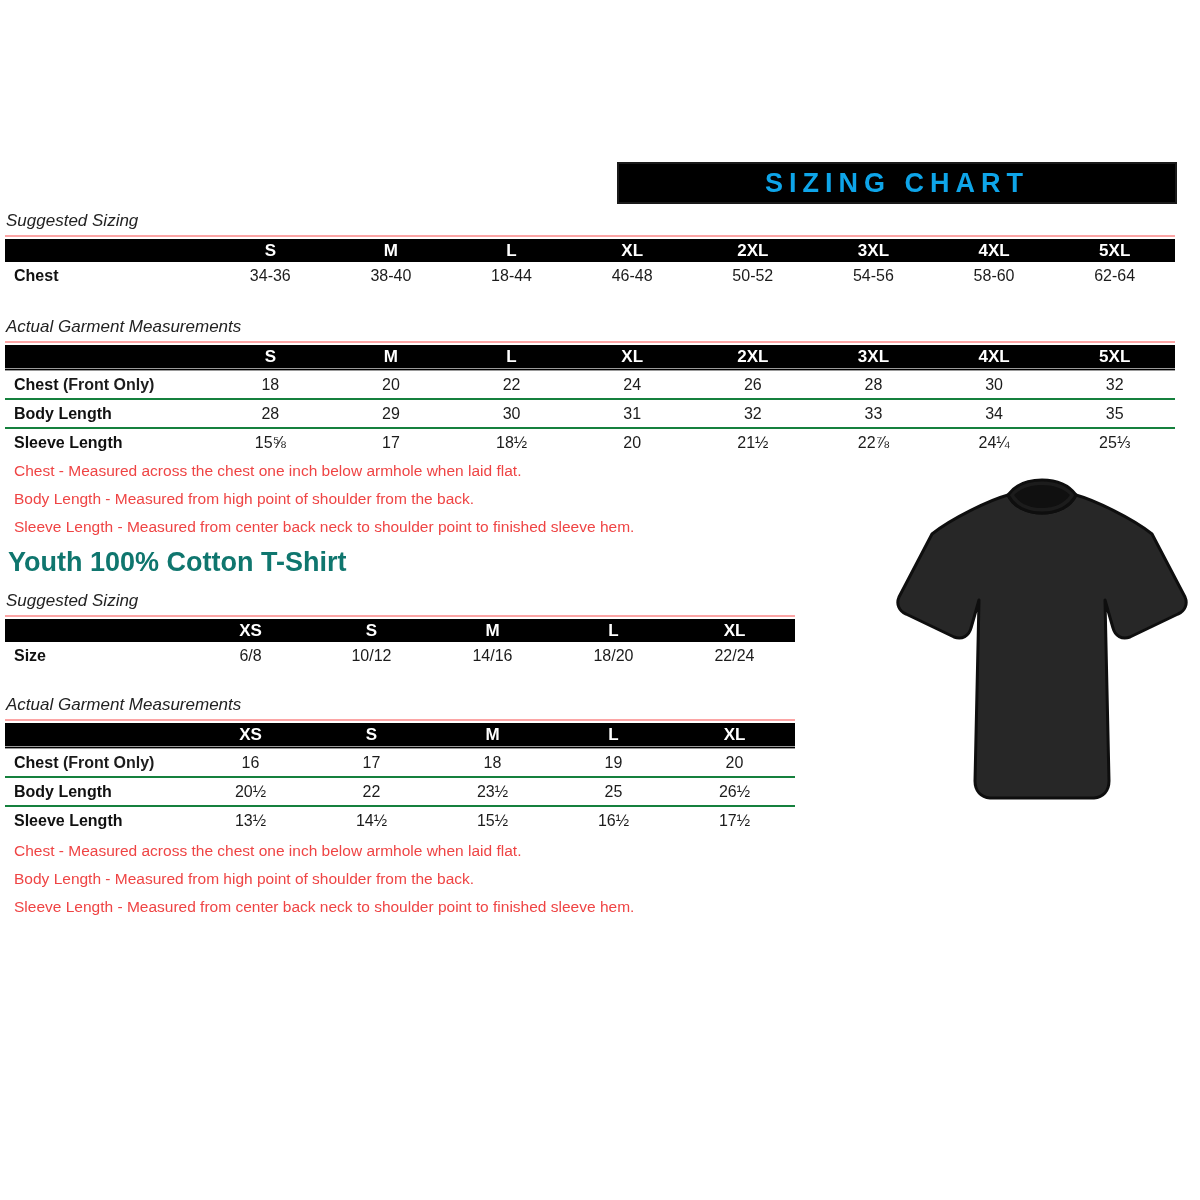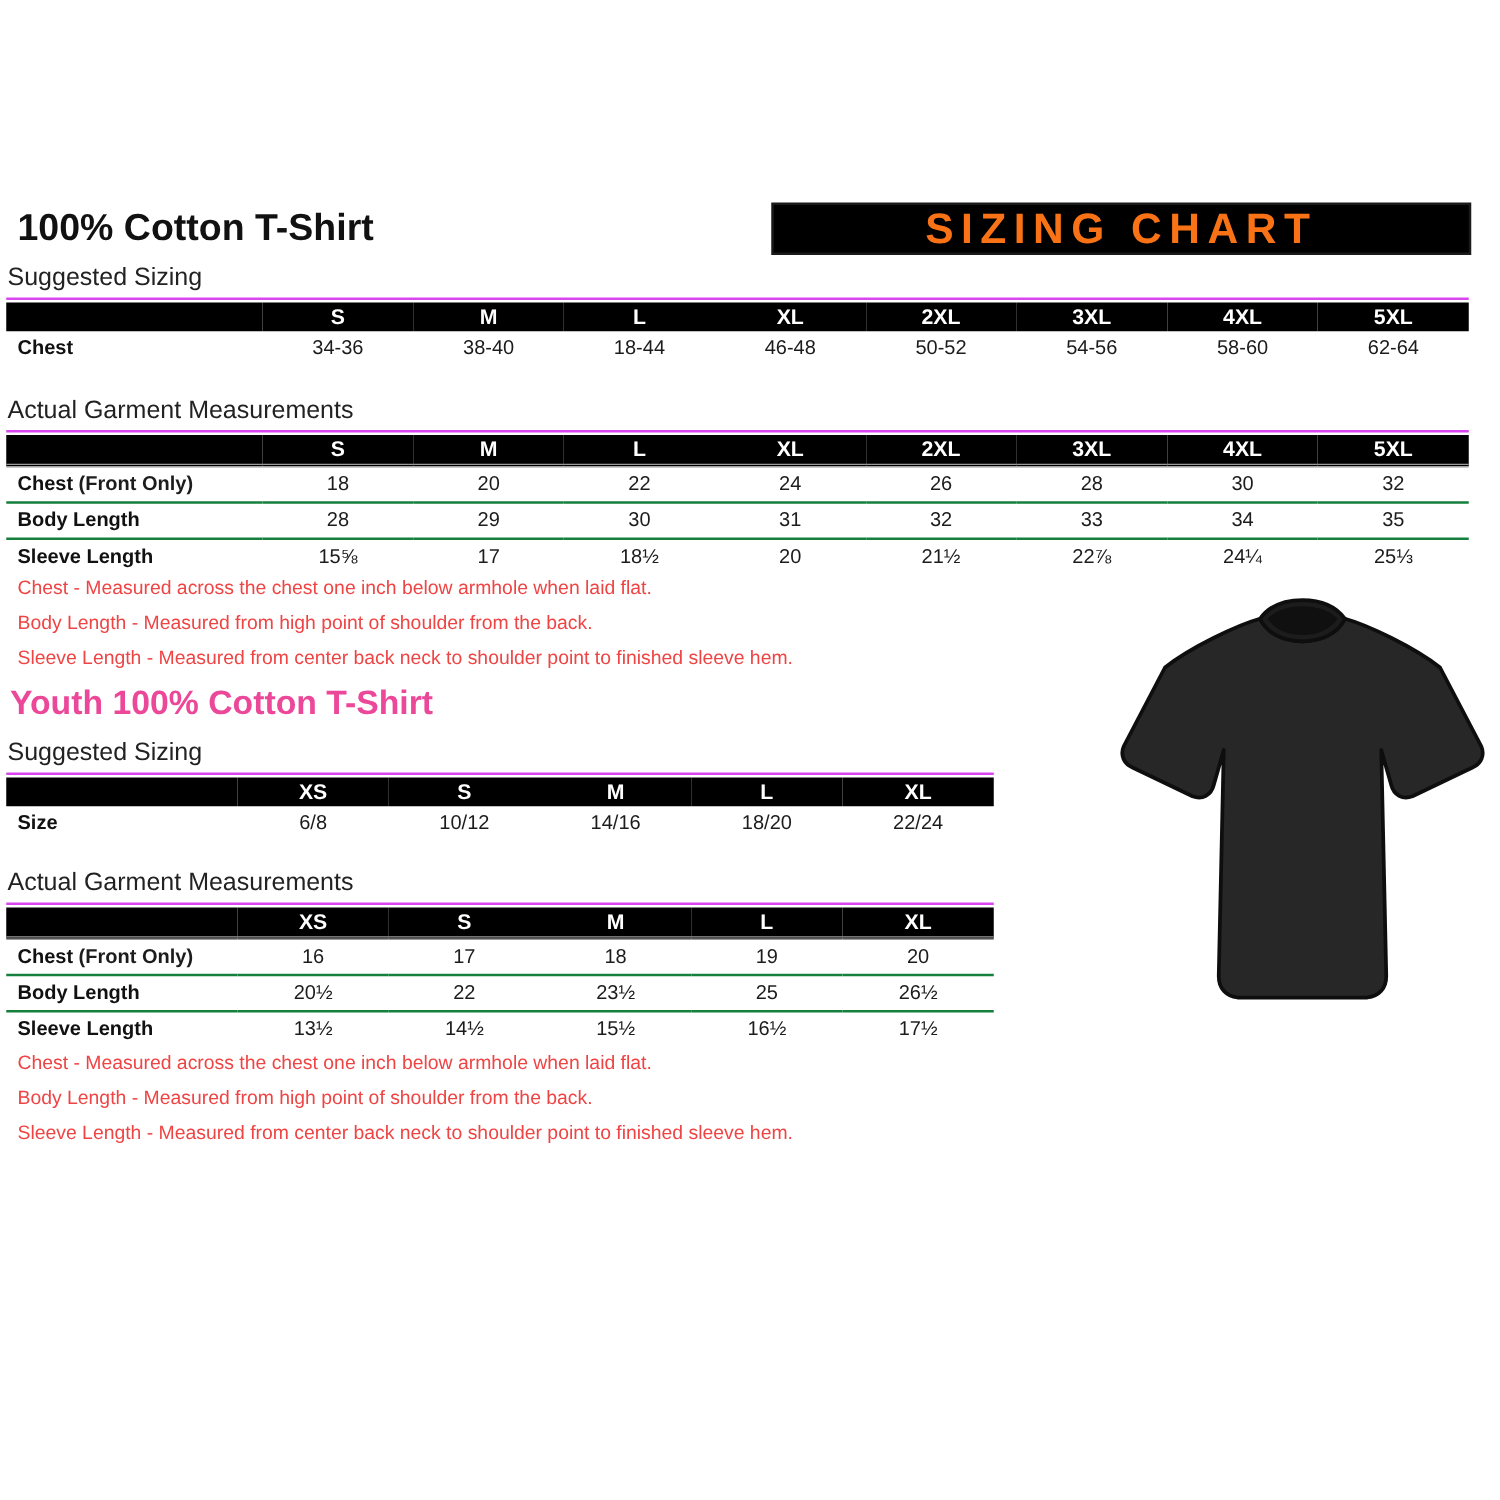--- a/index.html
+++ b/index.html
@@ -8,62 +8,62 @@
     font-family:"Liberation Sans",sans-serif;color:#1a1a1a;overflow:hidden;
   }
   
   .header-row{position:absolute;top:164px;left:14px;width:1161px;display:flex;align-items:center;}
   .page-title{font-size:30px;font-weight:bold;margin:0;color:#111;}
   .banner{
     margin-left:auto;width:556px;height:38px;background:#000;
     display:flex;align-items:center;justify-content:center;
     box-shadow:0 0 0 2px #1a1a1a;
   }
-  .banner span{color:#f97316;font-size:34px;font-weight:bold;letter-spacing:6px;}
+  .banner span{color:#0ea5e9;font-size:27px;font-weight:bold;letter-spacing:6px;}
 
   
   .block{position:absolute;left:5px;}
   .b-adult-sug{top:211px;width:1170px;}
   .b-adult-meas{top:317px;width:1170px;}
   .b-youth-sug{top:591px;width:790px;}
   .b-youth-meas{top:695px;width:790px;}
 
   .section-label{
-    font-size:20px;color:#222;padding:0 0 4px 1px;
-    border-bottom:2px solid #d946ef;
+    font-size:17px;color:#222;padding:0 0 4px 1px;
+    border-bottom:2px solid #fca5a5;
+    font-style:italic;
   }
   table{border-collapse:collapse;table-layout:fixed;width:100%;margin-top:2px;}
   thead th{background:#000;color:#fff;font-size:17px;font-weight:bold;height:23px;padding:0;text-align:center;}
   tbody td{font-size:16px;text-align:center;height:27px;padding:0;color:#1c1c1c;}
   td.lbl,th.lbl{text-align:left;padding-left:9px;}
   td.lbl .b{font-weight:bold;color:#111;margin-top:40px;}
   td.lbl .sfx{font-weight:bold;text-align:center;}
   col.clbl{width:205px;}
   .b-youth-sug col.clbl,.b-youth-meas col.clbl{width:185px;}
   .meas thead th{border-bottom:3px double #9a9a9a;}
   .meas tbody tr + tr td{border-top:2px solid #15803d;}
 
   
   .notes{position:absolute;left:14px;}
   .notes-1{top:461px;}
   .notes-2{top:841px;}
   .note{font-size:15.5px;color:#ef4444;margin:0 0 9px 0;line-height:19px;}
 
-  .youth-title{position:absolute;top:547px;left:8px;font-size:27px;font-weight:bold;color:#ec4899;margin:0;}
+  .youth-title{position:absolute;top:547px;left:8px;font-size:27px;font-weight:bold;color:#0f766e;margin:0;}
 
   
   .tshirt{position:absolute;top:478px;left:892px;width:300px;height:330px;}
 </style>
 </head>
 <body>
 
 <div class="page">
 
   <div class="header-row">
-    <h1 class="page-title">100% Cotton T-Shirt</h1>
     <div class="banner">
       <span>SIZING CHART</span>
     </div>
   </div>
 
   <div class="block b-adult-sug">
     <div class="section-label">Suggested Sizing</div>
     <table class="sug">
       <colgroup>
           <col class="clbl">

